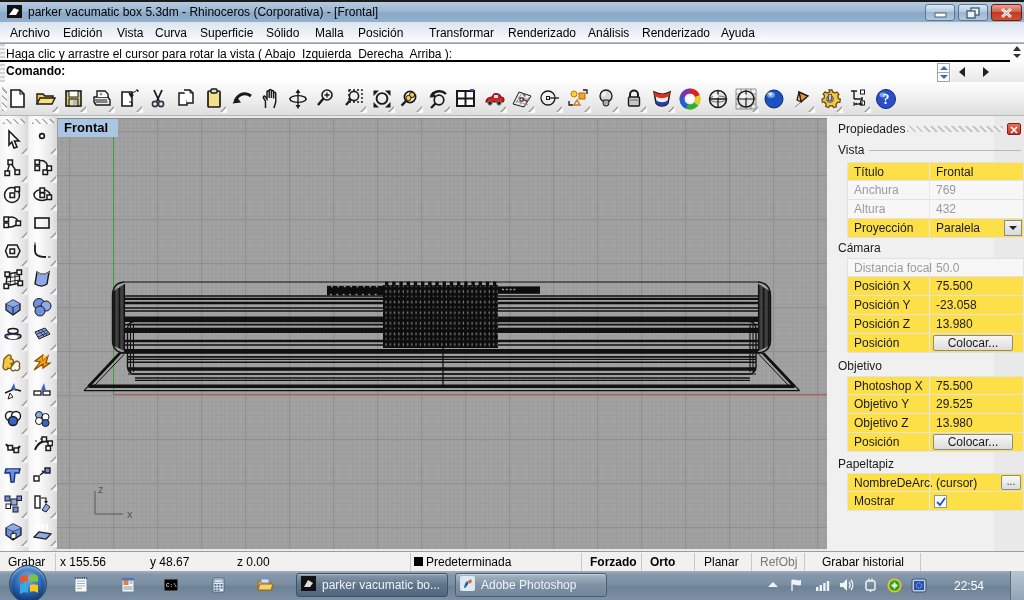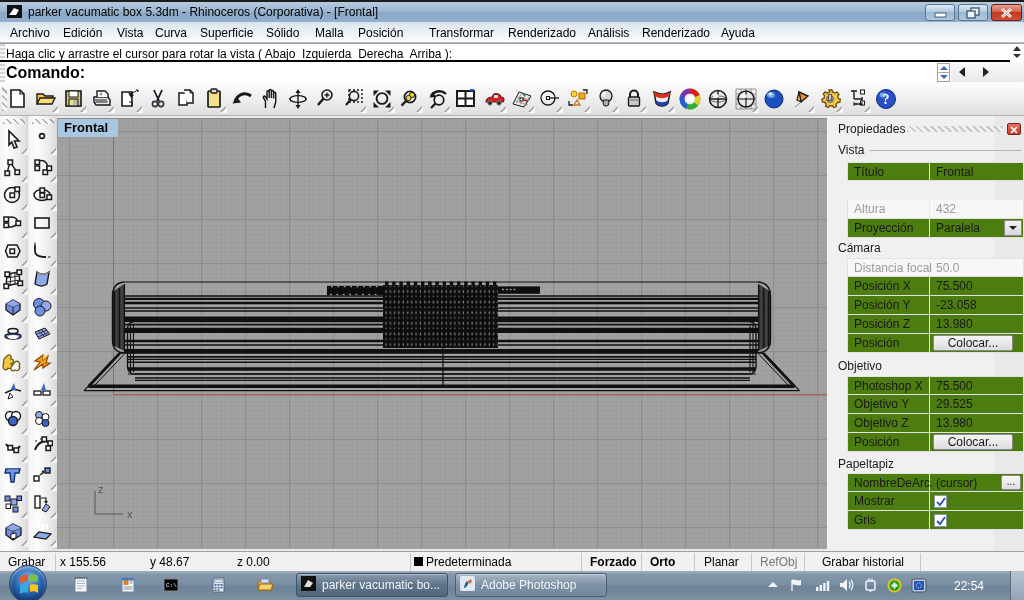--- a/index.html
+++ b/index.html
@@ -9,21 +9,21 @@
 #titlebar .ttext{position:absolute;left:28px;top:3px;white-space:nowrap}
 .winbtn{position:absolute;top:2px;height:17px;border:1px solid #5a7794;border-radius:3px;background:linear-gradient(#dce9f5,#b4cbdf 45%,#9cb8d2 50%,#b2c8da)}
 #btnmin{left:925px;width:30px}
 #btnres{left:958px;width:30px}
 #btncls{left:991px;width:31px;background:linear-gradient(#e8a094,#d4614b 45%,#c03a20 50%,#cf5034);border-color:#6e1f12}
 #menubar{left:0;top:22px;width:1024px;height:21px;background:linear-gradient(#dbe4ee,#f4f7fb 80%,#fbfcfe);border-bottom:1px solid #b8bcc2;font-size:12px;color:#000}
 #menubar span{position:absolute;top:4px}
 #cmdpanel{left:0;top:43px;width:1024px;height:39px;background:#fff;border-top:1px solid #98a0a8}
 #cmdline1{position:absolute;left:6px;top:3px;font-size:12px;color:#000;white-space:nowrap}
 #cmdsep{position:absolute;left:0;top:16px;width:1010px;height:2px;background:#000}
-#cmdline2{position:absolute;left:6px;top:20px;font-size:16px;font-weight:bold;color:#000}
+#cmdline2{position:absolute;left:6px;top:20px;font-size:12px;font-weight:bold;color:#000}
 #cmdgrip{position:absolute;left:0;top:0;width:5px;height:39px;background:repeating-linear-gradient(#d4d4d4 0 2px,#f4f4f4 2px 4px)}
 #cmdr1{position:absolute;left:1010px;top:0;width:14px;height:16px;background:#fff}
 #cmdspin{position:absolute;left:937px;top:19px;width:13px;height:19px;border:1px solid #9aa4b0}
 #cmdarrows{position:absolute;left:951px;top:18px;width:73px;height:21px;background:linear-gradient(#fafafa,#e8e8e8)}
 #toolbar{left:0;top:82px;width:1024px;height:34px;background:linear-gradient(#fdfdfd,#ececec 60%,#dedede);border-bottom:1px solid #b6b6b6}
 #tbgrip{position:absolute;left:2px;top:5px;width:5px;height:24px;background:repeating-linear-gradient(45deg,#b0b0b0 0 2px,#f8f8f8 2px 5px)}
 .tbi{position:absolute;top:6px;width:22px;height:22px}
 .tbi svg{position:absolute;left:0;top:0}
 .fly{position:absolute;right:-2px;bottom:-3px;width:0;height:0;border-left:6px solid transparent;border-bottom:6px solid #fafafa;filter:drop-shadow(-1px -1px 0 #9a9a9a)}
 #lefttools{left:0;top:116px;width:57px;height:435px;background:#ececec}
@@ -43,21 +43,21 @@
 #vplabel{position:absolute;left:1px;top:0px;width:60px;height:18px;background:#a9c6e2;font-size:13px;font-weight:bold;color:#000;padding-left:6px;line-height:17px}
 #axgreen{position:absolute;left:56px;top:0;width:1px;height:276px;background:#3e9e3e}
 #axred{position:absolute;left:57px;top:275px;width:713px;height:1px;background:#b25b52}
 #axisicon{position:absolute;left:30px;top:362px;width:46px;height:46px}
 #rpanel{left:827px;top:116px;width:167px;height:435px;background:#f0f0f0;font-size:12px;color:#1a1a1a}
 #rphead{position:absolute;left:11px;top:6px;font-size:12px}
 #rphatch{position:absolute;left:80px;top:10px;width:96px;height:6px;background:repeating-linear-gradient(45deg,#c8c8c8 0 2px,#f0f0f0 2px 5px)}
 #rpx{position:absolute;left:180px;top:7px;width:14px;height:12px;background:linear-gradient(#e87060,#c03a28);border:1px solid #802018;border-radius:2px}
 .sect{position:absolute;left:11px;font-size:12px}
 .sline{position:absolute;height:1px;background:#b8b8b8}
-.prow{position:absolute;left:20px;width:177px;height:19px;background:#4d7c0f;border:1px solid #e2e2e2;border-top:none}
+.prow{position:absolute;left:20px;width:177px;height:19px;background:#fde047;border:1px solid #e2e2e2;border-top:none}
 .prow.first{border-top:1px solid #e2e2e2}
 .plabel{position:absolute;left:6px;top:2px;white-space:nowrap;max-width:78px;overflow:hidden}
 .pval{position:absolute;left:88px;top:2px;white-space:nowrap}
 .pdiv{position:absolute;left:81px;top:0;width:1px;height:100%;background:#e8e8e8}
 .dis{color:#9b9b9b}
 .disrow{background:#f7f7f7}
 .pbtn{position:absolute;left:85px;top:1px;width:80px;height:16px;background:linear-gradient(#f6f6f6,#dcdcdc);border:1px solid #8a8a8a;border-radius:2px;font-size:12px;text-align:center;line-height:14px}
 .chk{position:absolute;left:86px;top:3px;width:13px;height:13px;border:1px solid #8a99a8;background:#fff}
 .chk svg{position:absolute;left:0px;top:0px}
 #statusbar{left:0;top:551px;width:1024px;height:20px;background:#f2f1f0;border-top:1px solid #9aa0a6;font-size:12px;color:#000}
@@ -797,20 +797,25 @@
     <div id="rpx"><svg width="12" height="10">
           <path d="M3 2 L9 8 M9 2 L3 8" stroke="#fff" stroke-width="1.6"></path>
         </svg></div>
     <div class="sect" style="top:27px">Vista</div>
     <div class="sline" style="left:42px;top:34px;width:152px"></div>
 <div class="prow first" style="top:46px">
         <div class="pdiv"></div>
         <span class="plabel">Título</span>
         <span class="pval">Frontal</span>
       </div>
+<div class="prow disrow" style="top:65px">
+        <div class="pdiv"></div>
+        <span class="plabel dis">Anchura</span>
+        <span class="pval dis">769</span>
+      </div>
 <div class="prow disrow" style="top:84px">
         <div class="pdiv"></div>
         <span class="plabel dis">Altura</span>
         <span class="pval dis">432</span>
       </div>
 <div class="prow" style="top:103px">
         <div class="pdiv"></div>
         <span class="plabel">Proyección</span>
         <span class="pval">Paralela</span>
         <div style="position:absolute;right:1px;top:1px;width:18px;height:16px;background:linear-gradient(#f4f4f4,#d8d8d8);border:1px solid #8a8a8a"><svg width="16" height="14">
@@ -864,29 +869,20 @@
       </div>
 <div class="prow first" style="top:357px">
         <div class="pdiv"></div>
         <span class="plabel">NombreDeArc...</span>
         <span class="pval">(cursor)</span>
         <div style="position:absolute;right:2px;top:1px;width:20px;height:15px;background:linear-gradient(#f8f8f8,#ddd);border:1px solid #8a8a8a;border-radius:2px;text-align:center;font-size:10px;line-height:12px">...</div>
       </div>
 <div class="prow" style="top:376px">
         <div class="pdiv"></div>
         <span class="plabel">Mostrar</span>
-        <div class="chk">
-          <svg width="12" height="12">
-            <path d="M2 6 L5 9 L10 2" stroke="#2a52c8" stroke-width="1.8" fill="none"></path>
-          </svg>
-        </div>
-      </div>
-<div class="prow" style="top:395px">
-        <div class="pdiv"></div>
-        <span class="plabel">Gris</span>
         <div class="chk">
           <svg width="12" height="12">
             <path d="M2 6 L5 9 L10 2" stroke="#2a52c8" stroke-width="1.8" fill="none"></path>
           </svg>
         </div>
       </div>
     <div class="sect" style="top:125px">Cámara</div>
     <div class="sect" style="top:243px">Objetivo</div>
     <div class="sect" style="top:341px">Papeltapiz</div>
   </div>

